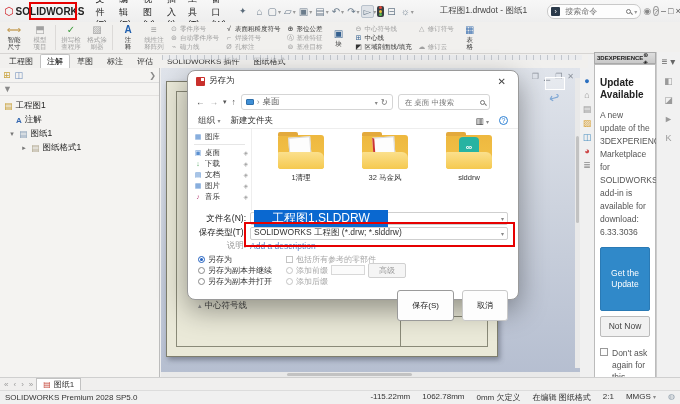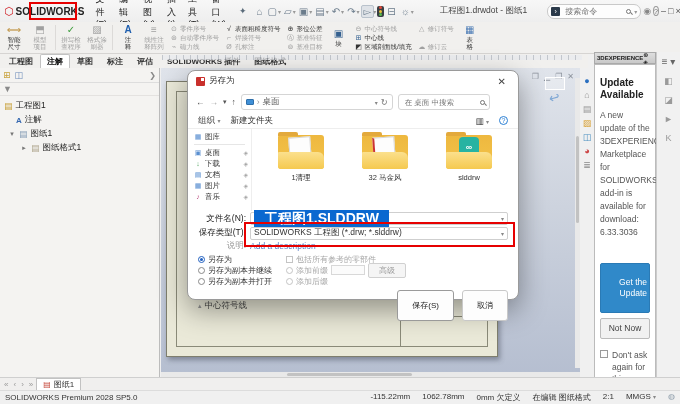--- a/index.html
+++ b/index.html
@@ -36,21 +36,21 @@
   .cm-stack{display:flex;flex-direction:column;justify-content:space-between;padding:1px 2px;}
   .cm-srow{display:flex;align-items:center;gap:2px;height:9px;}
   .cm-sicon{font-size:7px;line-height:8px;width:8px;text-align:center;}
   .cm-slabel{font-size:6.5px;line-height:8px;white-space:nowrap;}
   .on{color:#333;}
   .off{color:#a0a0a0;}
   .cm-sep{width:1px;background:#dcdad8;margin:2px 1px;}
 
   
   .tabrow{left:0;top:54px;width:588px;height:14px;background:#f1f0ee;display:flex;align-items:flex-end;padding-left:2px;}
-  .tab{font-size:8px;padding:1px 6px 1px 6px;color:#333;border:1px solid transparent;border-bottom:none;font-weight:bold;}
+  .tab{font-size:8px;padding:1px 6px 1px 6px;color:#333;border:1px solid transparent;border-bottom:none;}
   .tab.active{background:#fff;border-color:#c2c2c2;border-radius:2px 2px 0 0;color:#000;}
   .ruler{position:absolute;left:162px;top:55px;width:420px;height:5px;background:repeating-linear-gradient(90deg,#aeb4bd 0 1px,#e8eaee 1px 7px);opacity:.7;}
 
   
   .fmgr{left:0;top:68px;width:160px;height:309px;background:#f4f3f1;border-right:1px solid #bcbcbc;}
   .fm-tabs{height:15px;border-bottom:1px solid #ddd;display:flex;align-items:center;padding:0 3px;gap:4px;}
   .fm-filter{height:13px;display:flex;align-items:center;padding:0 3px;border-bottom:1px solid #e4e2e0;color:#8a8a8a;}
   .tree-row{display:flex;align-items:center;height:14px;gap:3px;font-size:8.5px;color:#222;}
   .tw{width:8px;text-align:center;color:#777;font-size:7px;}
   .ti{font-size:9px;}
@@ -71,21 +71,21 @@
   .vscroll{position:absolute;right:0;top:10px;width:5px;height:290px;background:#e9e9e9;}
   .vscroll i{position:absolute;top:20%;height:30%;left:1px;width:3px;background:#c2c2c2;border-radius:2px;}
 
   
   .tp-strip{left:580px;top:68px;width:14px;height:309px;display:flex;flex-direction:column;align-items:center;gap:4px;padding-top:8px;background:transparent;}
   .tp-strip span{font-size:9px;line-height:10px;}
   .tp-header{left:594px;top:52px;width:62px;height:12px;background:linear-gradient(#dedede,#c9c9c9);border:1px solid #aaa;display:flex;align-items:center;justify-content:space-between;padding:0 2px;font-size:6px;font-weight:bold;color:#222;}
   .tp-panel{left:594px;top:64px;width:62px;height:324px;background:#fff;border:1px solid #bbb;padding:6px 5px;}
   .tp-title{font-size:10px;font-weight:bold;color:#222;line-height:12px;margin:6px 0 8px 0;}
   .tp-body{font-size:8.5px;color:#555;line-height:13px;}
-  .btn-update{margin-top:24px;width:100%;background:#3089c9;color:#fff;border:1px solid #2a7ab5;border-radius:2px;font-size:8.5px;line-height:11px;padding:13px 2px;text-align:right;}
+  .btn-update{margin-top:8px;width:100%;background:#3089c9;color:#fff;border:1px solid #2a7ab5;border-radius:2px;font-size:8.5px;line-height:11px;padding:20px 2px;text-align:center;}
   .btn-notnow{margin-top:5px;width:100%;background:#f1f1f1;color:#444;border:1px solid #bbb;border-radius:2px;font-size:8.5px;line-height:11px;padding:4px 2px;text-align:center;}
   .tp-check{margin-top:10px;display:flex;gap:4px;font-size:8.5px;color:#555;line-height:12px;}
   .cbx{width:8px;height:8px;border:1px solid #999;background:#fcfcfc;flex:none;margin-top:1px;}
   .right-rail{left:656px;top:52px;width:24px;height:336px;background:#f1f1f1;border-left:1px solid #ccc;display:flex;flex-direction:column;align-items:center;gap:9px;padding-top:4px;color:#9a9a9a;}
   .right-rail .rr1{font-size:10px;color:#666;}
 
   
   .dialog{left:187px;top:70px;width:332px;height:230px;background:#fff;border:1px solid #9a9a9a;border-radius:8px;box-shadow:0 10px 28px rgba(0,0,0,.38);z-index:10;font-size:8.5px;}
   .dlg-title{height:20px;display:flex;align-items:center;gap:4px;padding:0 8px;}
   .dlg-doc-icon{width:9px;height:9px;background:#c9302c;border-radius:1px;position:relative;}
@@ -107,21 +107,21 @@
   .folder{width:54px;display:flex;flex-direction:column;align-items:center;}
   .folder-icon{width:46px;height:34px;position:relative;background:linear-gradient(#eeb83f,#f3c44a);border-radius:2px 3px 3px 3px;margin-bottom:4px;}
   .folder-icon::before{content:'';position:absolute;left:0;top:-3px;width:20px;height:4px;background:#e3a93c;border-radius:2px 2px 0 0;}
   .folder-page{position:absolute;left:11px;top:2px;width:22px;height:24px;background:#fdfdfd;border:1px solid #d8d8d8;transform:rotate(-4deg);}
   .folder-front{position:absolute;left:0;bottom:0;width:100%;height:17px;background:linear-gradient(#fbe08d,#f5c94f);border-radius:1px 6px 3px 3px;}
   .folder-app{position:absolute;left:13px;top:2px;width:20px;height:20px;background:#27b3a2;border-radius:4px;color:#fff;font-size:9px;text-align:center;line-height:20px;font-weight:bold;}
   .folder-label{font-size:7.5px;color:#333;white-space:nowrap;}
   .frow{display:flex;align-items:center;height:15px;padding:0 10px;gap:4px;}
   .frow .lbl{width:48px;text-align:right;color:#222;flex:none;}
   .fn-box{flex:1;height:13px;border:1px solid #cfcfcf;border-radius:2px;display:flex;align-items:center;padding:0 3px;background:#fff;position:relative;}
-  .fn-sel{background:#0a68d0;color:#fff;padding:0 10px;font-size:14px;font-weight:bold;}
+  .fn-sel{background:#0a68d0;color:#fff;padding:0 18px;font-size:12px;}
   .combo-caret{margin-left:auto;color:#888;font-size:6px;}
   .desc-row{display:flex;align-items:center;height:12px;padding:0 10px;gap:4px;}
   .desc-lbl{width:48px;text-align:right;color:#9a9a9a;}
   .desc-ph{color:#5b7fc4;}
   .opts{display:flex;padding:2px 10px 0 10px;gap:14px;}
   .radio{width:7px;height:7px;border:1px solid #8a8a8a;border-radius:50%;background:#fff;flex:none;}
   .radio.sel{border-color:#2060c0;position:relative;}
   .radio.sel::after{content:'';position:absolute;left:1px;top:1px;width:3px;height:3px;border-radius:50%;background:#2060c0;}
   .radio.dis,.cb.dis{border-color:#c4c4c4;}
   .cb{width:7px;height:7px;border:1px solid #8a8a8a;background:#fff;flex:none;}

